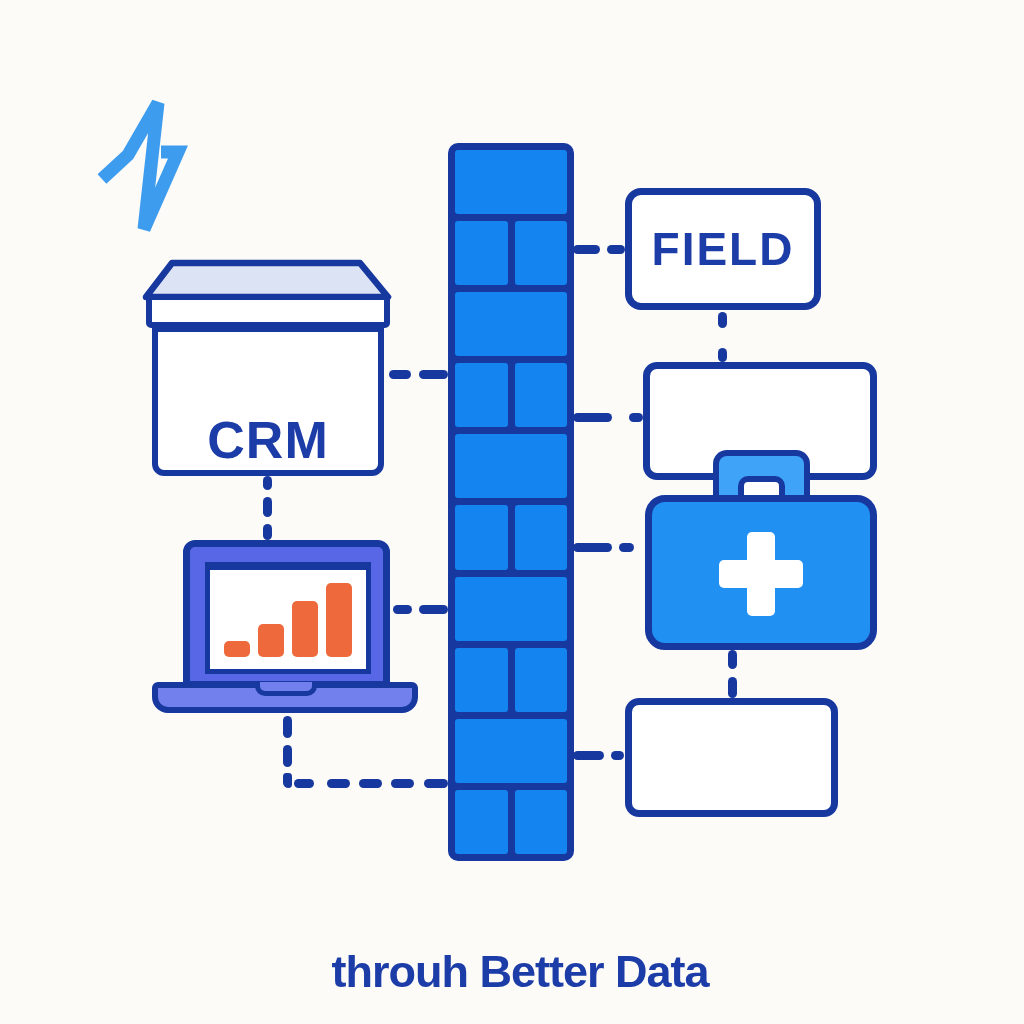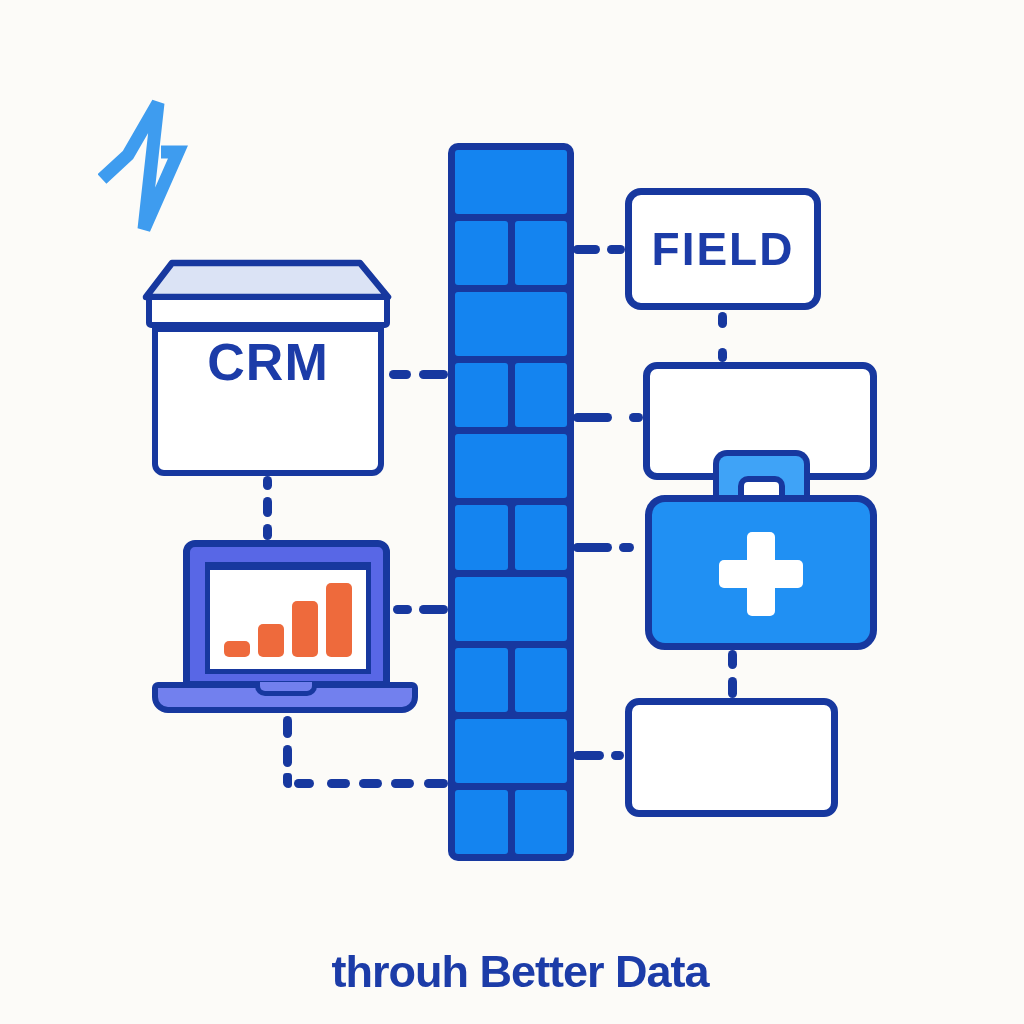--- a/index.html
+++ b/index.html
@@ -15,21 +15,21 @@
   }
   .dash{position:absolute;background:var(--navy);border-radius:5px;}
   .rbox{position:absolute;background:var(--box-fill);border:7px solid var(--navy);
     border-radius:16px;display:flex;align-items:center;justify-content:center;box-sizing:border-box;}
   .node-label{color:var(--text);font-weight:bold;letter-spacing:2px;}
   
   .crm-lip{position:absolute;left:146px;top:294px;width:244px;height:34px;background:var(--box-fill);
     border:6px solid var(--navy);border-radius:5px;box-sizing:border-box;}
   .crm-body{position:absolute;left:152px;top:326px;width:232px;height:150px;background:var(--box-fill);
     border:6px solid var(--navy);border-radius:0 0 12px 12px;box-sizing:border-box;
-    display:flex;align-items:flex-start;justify-content:center;}
+    display:flex;align-items:flex-end;justify-content:center;}
   .crm-body .node-label{font-size:52px;letter-spacing:1px;}
   
   .laptop-screen{position:absolute;left:183px;top:540px;width:207px;height:148px;background:var(--laptop-frame);
     border:7px solid var(--navy);border-radius:12px 12px 0 0;box-sizing:border-box;}
   .laptop-screen-inner{position:absolute;left:205px;top:562px;width:166px;height:112px;background:#fff;
     border:5px solid var(--navy);border-top-width:8px;box-sizing:border-box;
     display:flex;align-items:flex-end;gap:8px;padding:0 0 12px 14px;}
   .bar{width:26px;background:var(--orange);border-radius:5px;}
   .laptop-base{position:absolute;left:152px;top:682px;width:266px;height:31px;background:var(--laptop-base);
     border:6px solid var(--navy);border-radius:6px 6px 16px 16px;box-sizing:border-box;}

